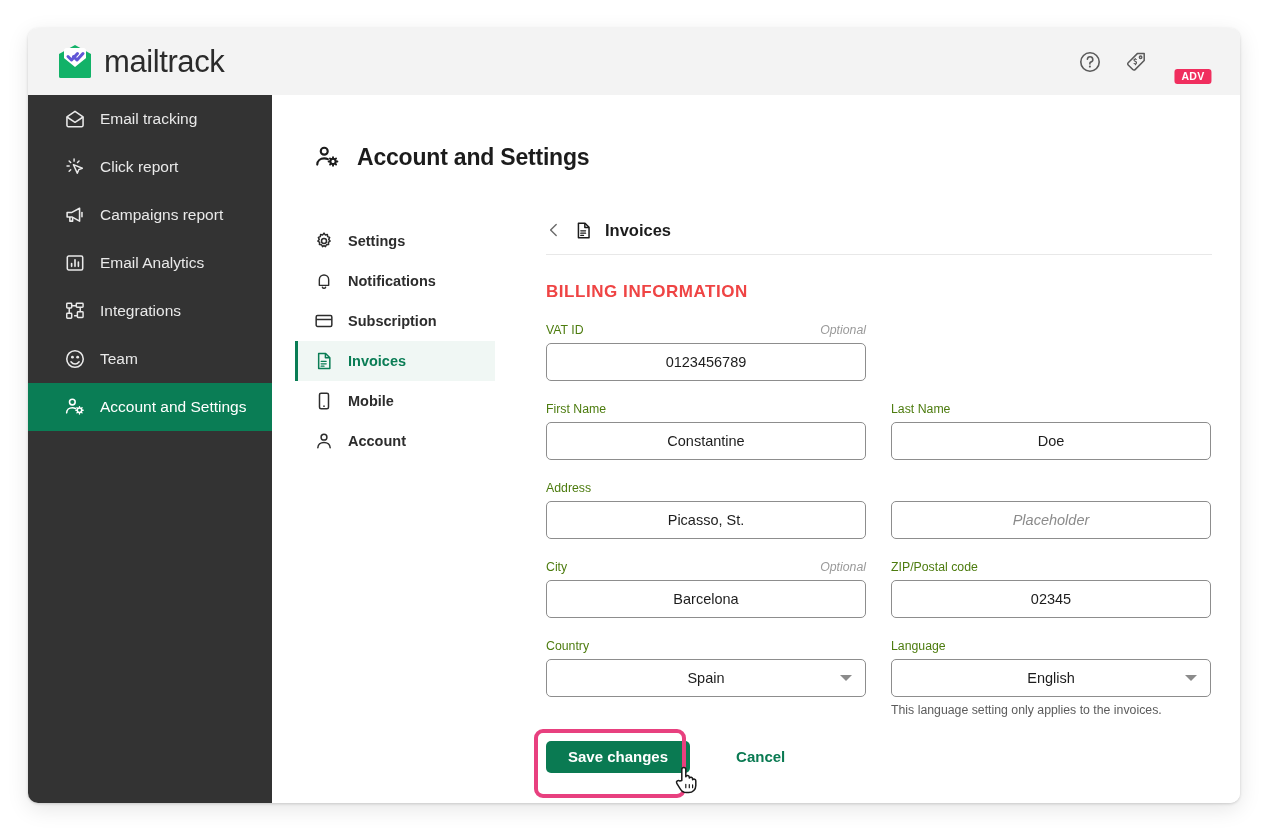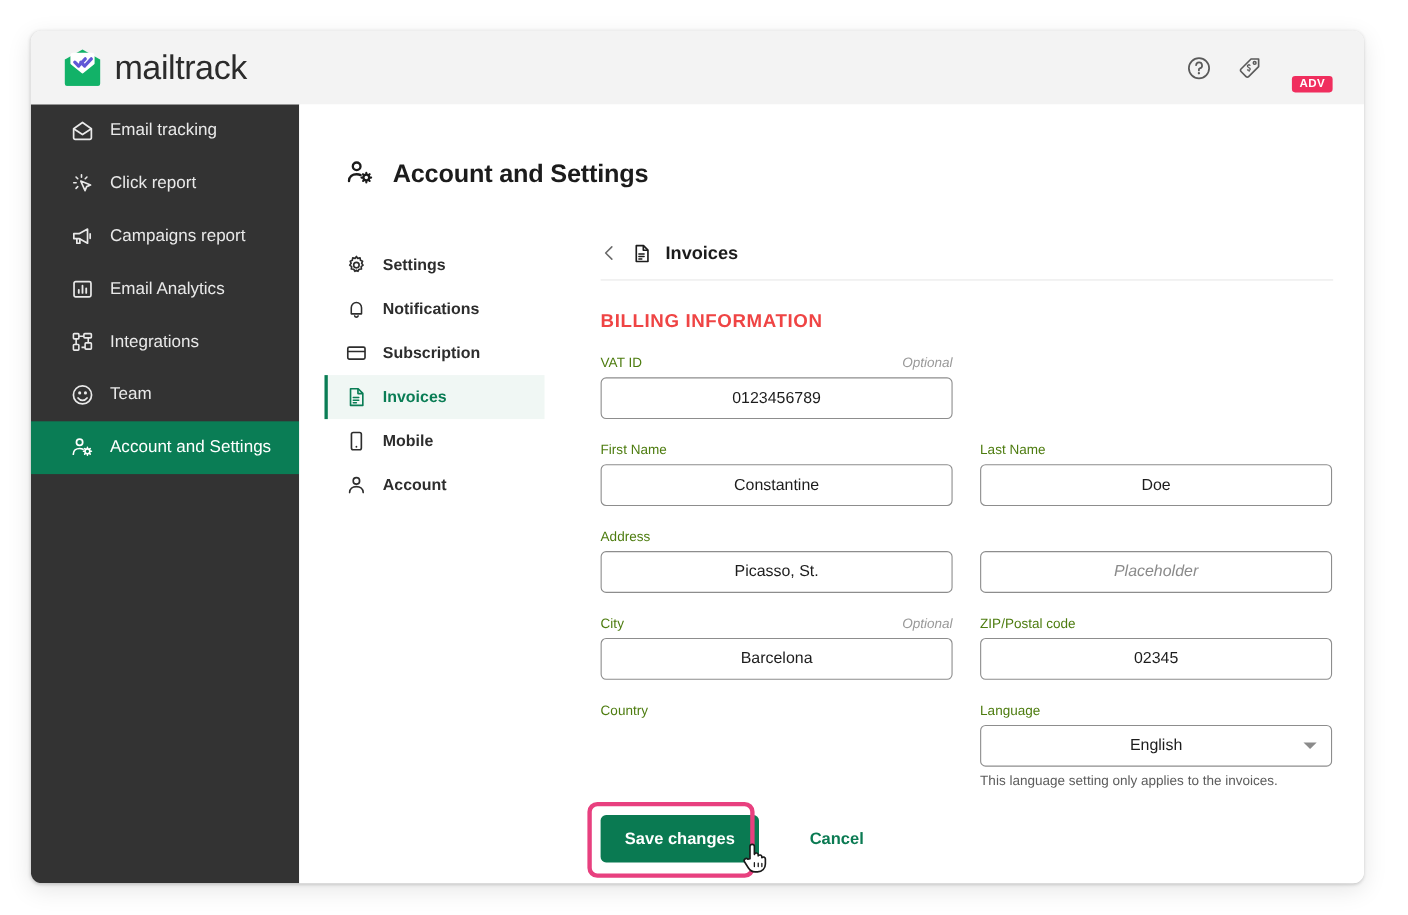--- a/index.html
+++ b/index.html
@@ -160,21 +160,21 @@
   }
   .highlight-box {
     position: absolute; left: -12px; top: -12px;
     width: 152px; height: 69px;
     border: 4px solid #e8407f; border-radius: 9px;
     pointer-events: none;
   }
   .btn-save {
     background: #0a7a52; color: #ffffff;
     border: none; border-radius: 5px;
-    height: 43px; padding: 0 22px;
+    height: 32px; padding: 0 22px;
     font-size: 15px; font-weight: 700;
     font-family: "Liberation Sans", sans-serif;
     cursor: pointer;
   }
   .btn-cancel {
     background: transparent; border: none;
     color: #0a7a52; font-size: 15px; font-weight: 700;
     font-family: "Liberation Sans", sans-serif;
     margin-left: 40px; cursor: pointer;
   }
@@ -482,20 +482,24 @@
               <span class="field-label">ZIP/Postal code</span>
             </div>
             <input class="input" type="text" value="02345" style="">
           </div>
         </div>
 
         <div class="row">
           <div class="field">
             <div class="field-label-row">
               <span class="field-label">Country</span>
+            </div>
+            <div class="select-wrap">
+              <input class="input" type="text" readonly="" value="Spain" style="">
+              <span class="select-caret"></span>
             </div>
           </div>
           <div class="field">
             <div class="field-label-row">
               <span class="field-label">Language</span>
             </div>
             <div class="select-wrap">
               <input class="input" type="text" readonly="" value="English" style="">
               <span class="select-caret"></span>
             </div>

